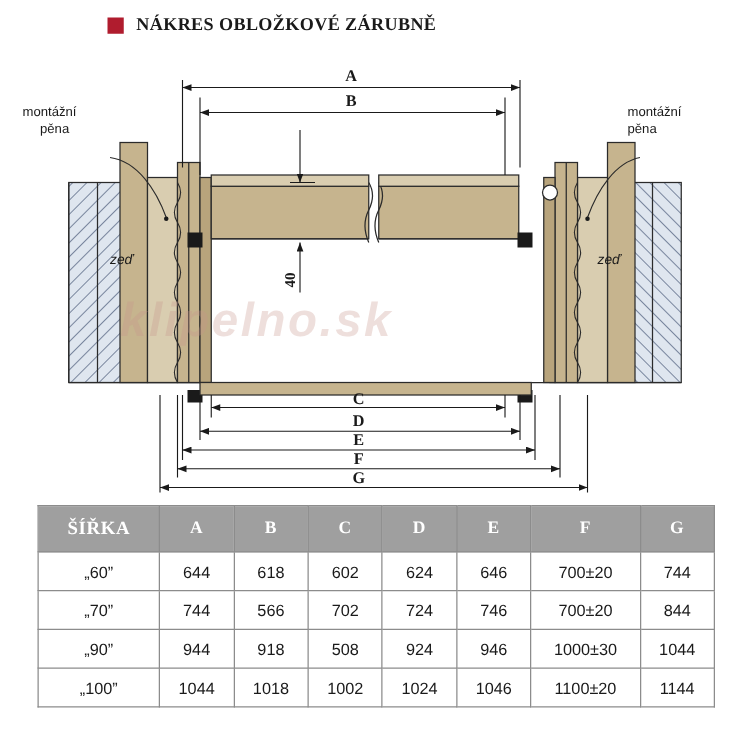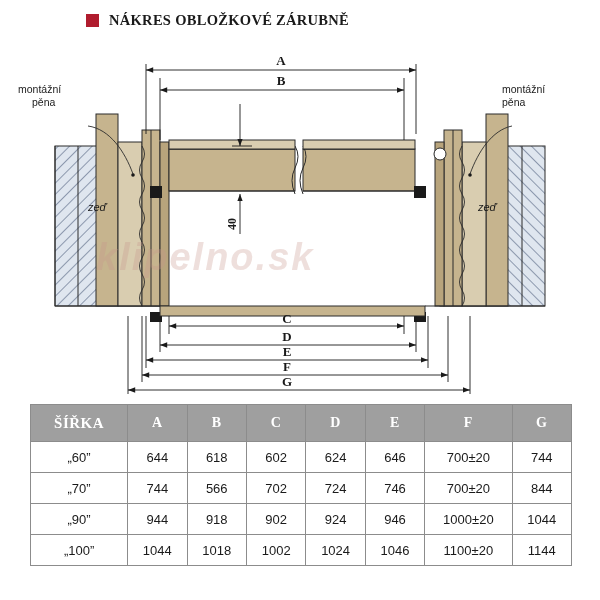--- a/index.html
+++ b/index.html
@@ -293,24 +293,24 @@
         <td>702</td>
         <td>724</td>
         <td>746</td>
         <td>700±20</td>
         <td>844</td>
       </tr>
       <tr>
         <td class="first">„90”</td>
         <td>944</td>
         <td>918</td>
-        <td>902</td>
+        <td>508</td>
         <td>924</td>
         <td>946</td>
-        <td>1000±20</td>
+        <td>1000±30</td>
         <td>1044</td>
       </tr>
       <tr>
         <td class="first">„100”</td>
         <td>1044</td>
         <td>1018</td>
         <td>1002</td>
         <td>1024</td>
         <td>1046</td>
         <td>1100±20</td>

